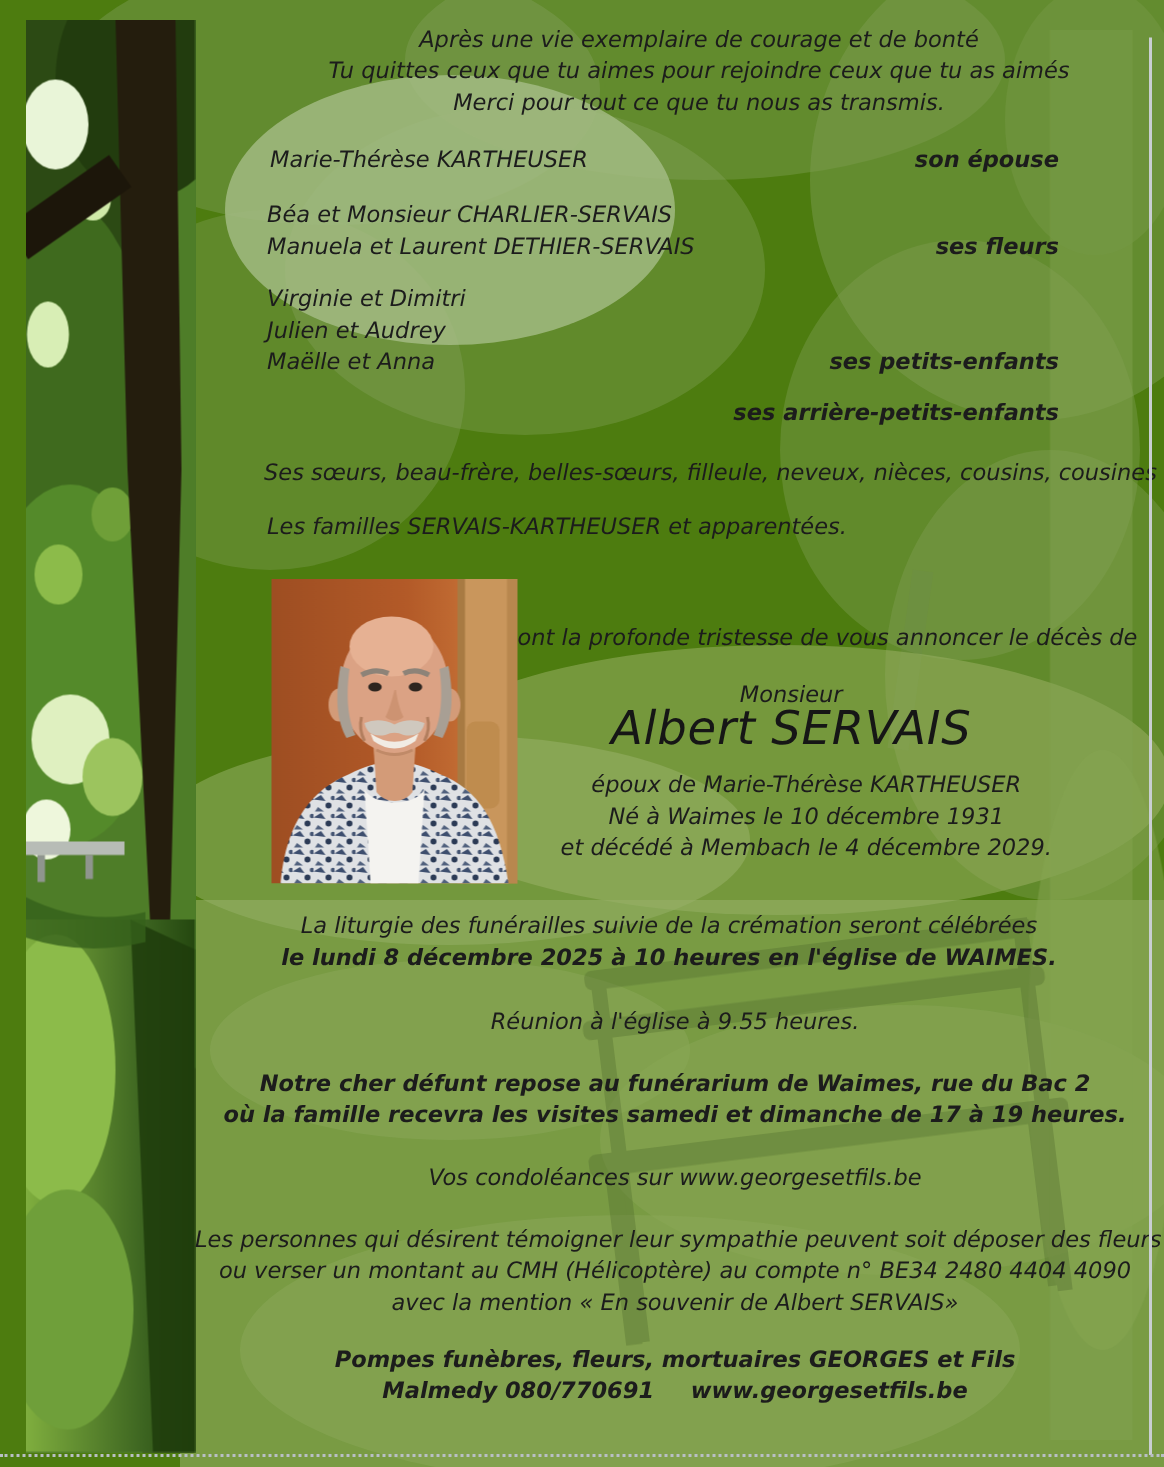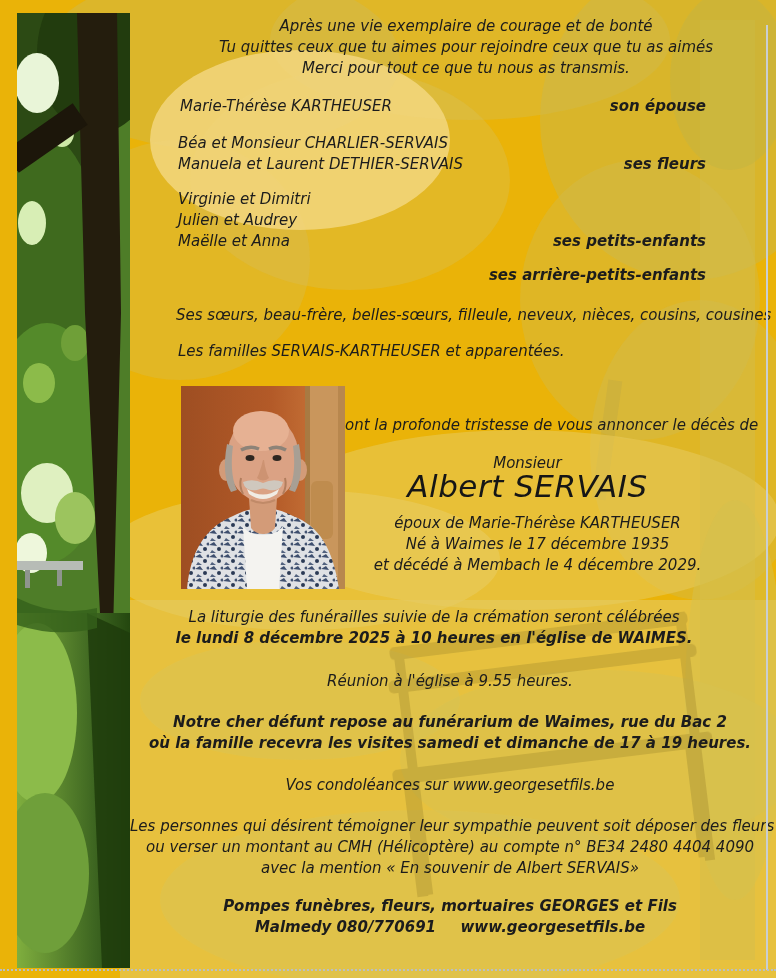--- a/index.html
+++ b/index.html
@@ -1,19 +1,19 @@
 <!DOCTYPE html>
 <html><head>
 <meta charset="utf-8">
 <style>
   html,body{margin:0;padding:0;background:#ffffff;}
   #card{
     position:relative;
     width:776px;height:978px;
-    background:#eab308;
+    background:#4d7c0f;
     overflow:hidden;
     font-family:"DejaVu Sans", sans-serif;
     color:#1c1c1c;
   }
   .abs{position:absolute;}
   .line{
     position:absolute;
     font-style:italic;
     font-size:15px;
     line-height:21px;
@@ -180,25 +180,25 @@
 
   <div class="blockctr" style="left:345px;top:415px;width:365px;font-style:italic;">
     <div class="ctr">ont la profonde tristesse de vous annoncer le décès de</div>
   </div>
   <div class="blockctr" style="left:345px;top:453px;width:365px;">
     <div class="ctr">Monsieur</div>
   </div>
   <div id="deceased-name">Albert SERVAIS</div>
   <div class="blockctr" style="left:345px;top:513px;width:365px;margin-left:10px;">
     <div class="ctr">époux de Marie-Thérèse KARTHEUSER</div>
-    <div class="ctr">Né à Waimes le 17 décembre 1935</div>
+    <div class="ctr">Né à Waimes le 10 décembre 1931</div>
     <div class="ctr">et décédé à Membach le 4 décembre 2029.</div>
   </div>
 
-  <div class="blockctr" style="left:114px;top:607px;width:640px;">
+  <div class="blockctr" style="left:126px;top:607px;width:640px;">
     <div class="ctr">La liturgie des funérailles suivie de la crémation seront célébrées</div>
     <div class="ctr b">le lundi 8 décembre 2025  à 10 heures en l'église de WAIMES.</div>
   </div>
   <div class="blockctr" style="left:130px;top:671px;width:640px;">
     <div class="ctr">Réunion à l'église à 9.55 heures.</div>
   </div>
   <div class="blockctr" style="left:130px;top:712px;width:640px;">
     <div class="ctr b">Notre cher défunt repose au funérarium de Waimes, rue du Bac 2</div>
     <div class="ctr b">où la famille recevra les visites samedi et dimanche de 17 à 19 heures.</div>
   </div>

